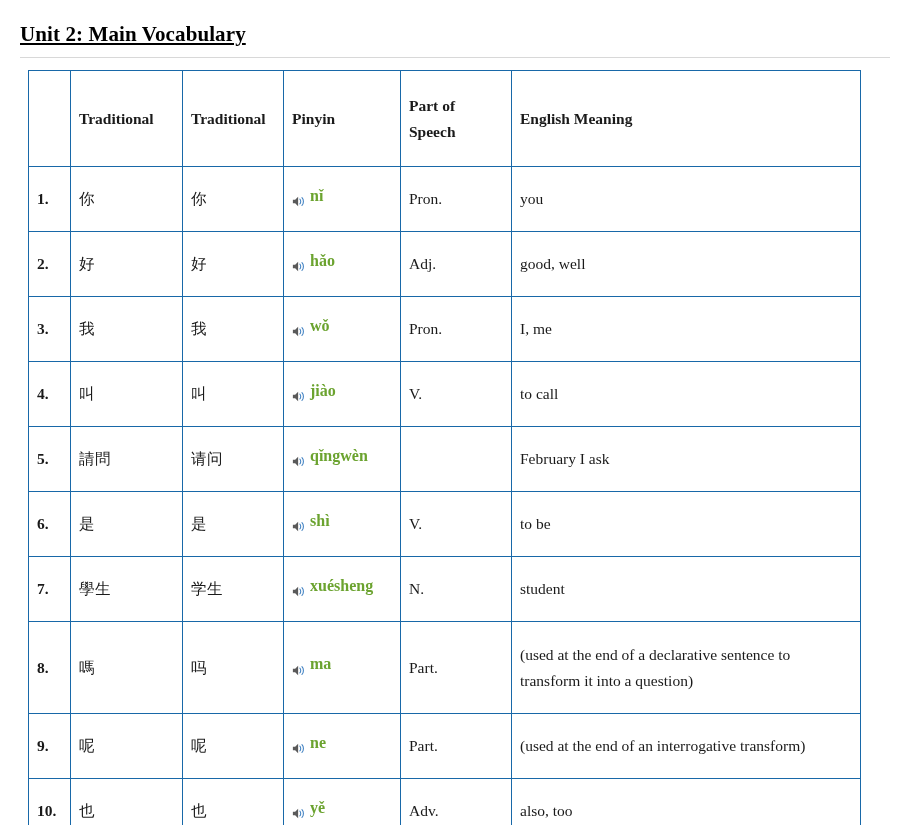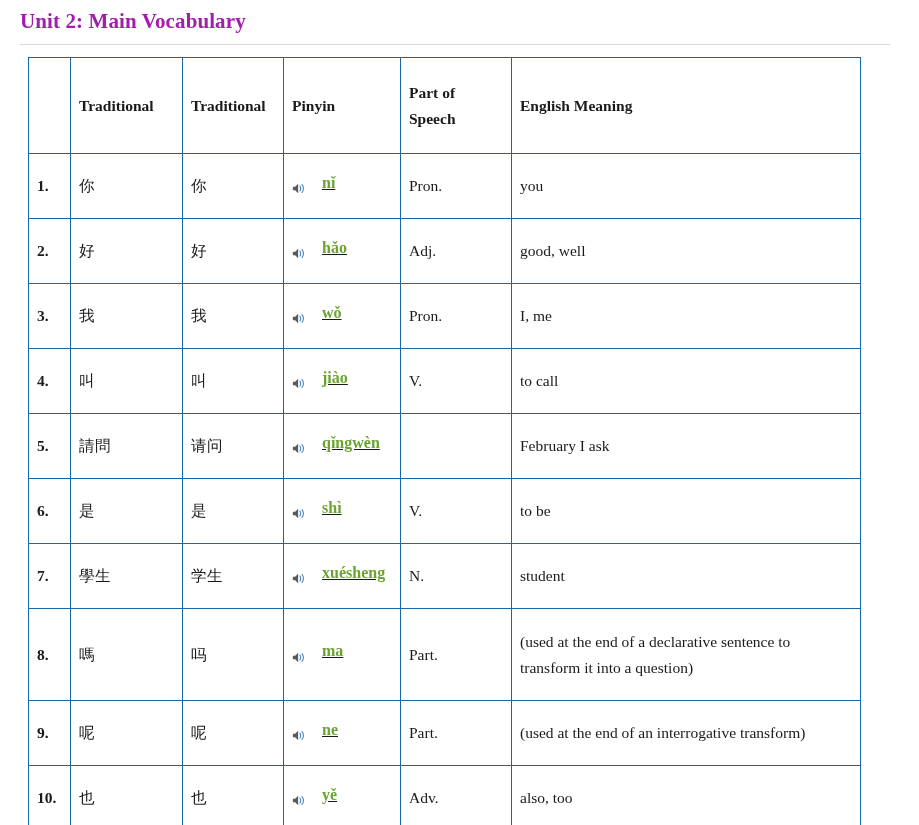--- a/index.html
+++ b/index.html
@@ -19,27 +19,28 @@
     position: relative;
     width: 919px;
     height: 825px;
     box-sizing: border-box;
     padding: 0;
   }
 
   
   .page-title {
     margin: 0;
-    padding: 8px 0 0 20px;
+    padding: 21px 0 0 20px;
     font-family: "Liberation Serif", "DejaVu Serif", serif;
     font-size: 21px;
     font-weight: bold;
     line-height: 26px;
-    color: #a21caf;
+    color: #000000;
     letter-spacing: 0.1px;
+    text-decoration: underline;
   }
 
   .title-rule {
     margin: 10px 0 0 20px;
     width: 870px;
     height: 1px;
     background: #d8d8d8;
     border: 0;
   }
 
@@ -103,22 +104,21 @@
     letter-spacing: 0.5px;
   }
 
   td.pin {
     white-space: nowrap;
   }
 
   .pin-inner {
     display: inline-flex;
     align-items: center;
-    gap: 16px;
-    text-decoration: underline;
+    gap: 4px;
   }
 
   .speaker-icon {
     display: inline-block;
     width: 14px;
     height: 13px;
     flex: 0 0 14px;
     position: relative;
     top: 1px;
   }

